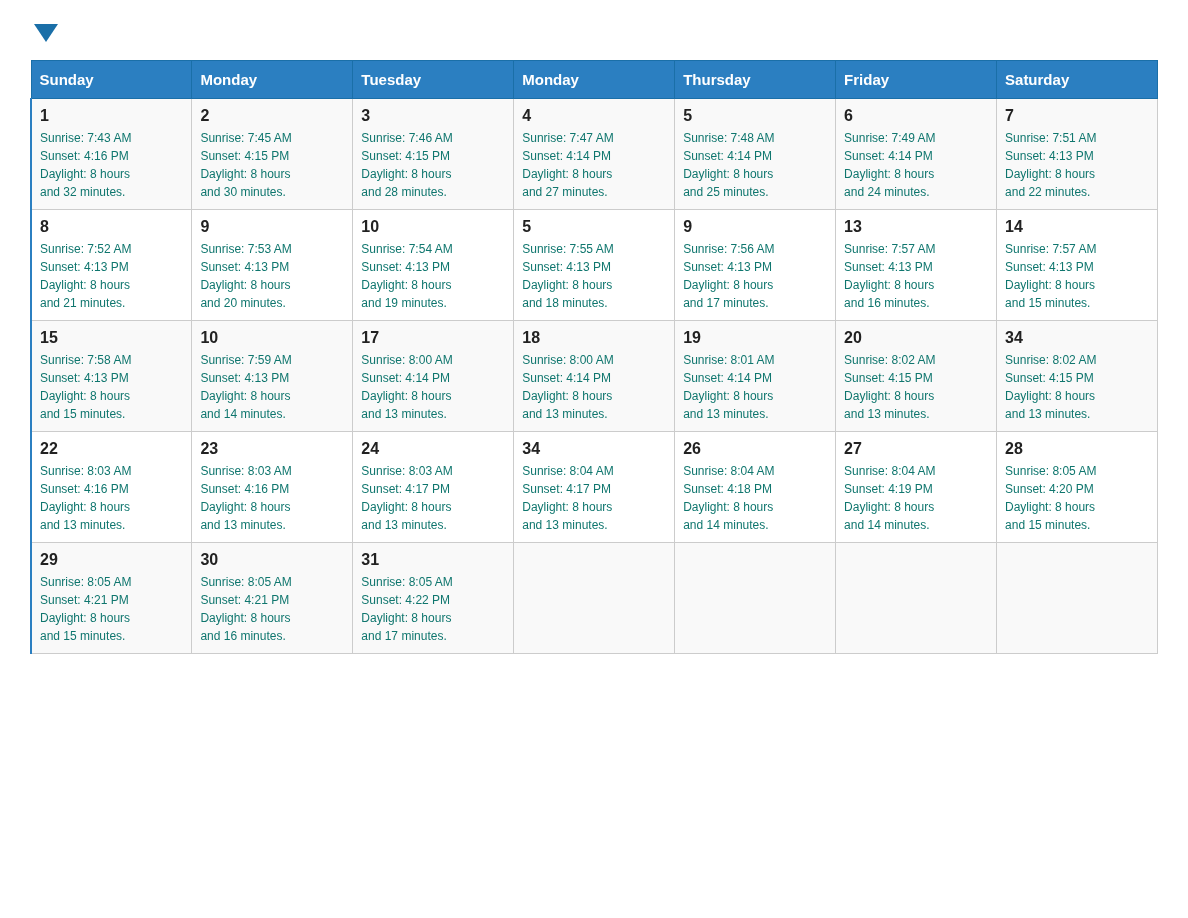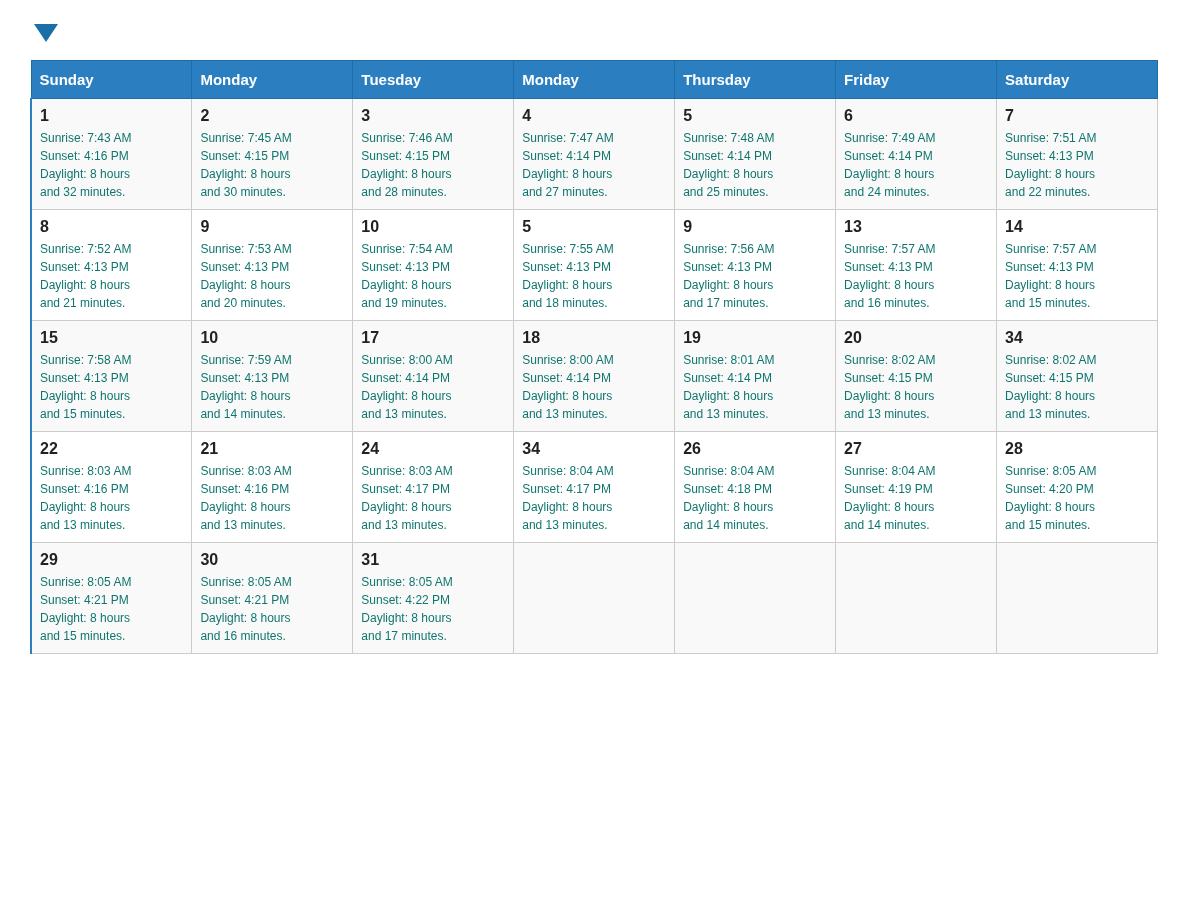--- a/index.html
+++ b/index.html
@@ -229,21 +229,21 @@
         <span class="day-num">34</span>
         <span class="day-info">Sunrise: 8:02 AM<br>Sunset: 4:15 PM<br>Daylight: 8 hours<br>and 13 minutes.</span>
       </td>
       </tr>
       <tr>
         <td>
         <span class="day-num">22</span>
         <span class="day-info">Sunrise: 8:03 AM<br>Sunset: 4:16 PM<br>Daylight: 8 hours<br>and 13 minutes.</span>
       </td>
         <td>
-        <span class="day-num">21</span>
+        <span class="day-num">23</span>
         <span class="day-info">Sunrise: 8:03 AM<br>Sunset: 4:16 PM<br>Daylight: 8 hours<br>and 13 minutes.</span>
       </td>
         <td>
         <span class="day-num">24</span>
         <span class="day-info">Sunrise: 8:03 AM<br>Sunset: 4:17 PM<br>Daylight: 8 hours<br>and 13 minutes.</span>
       </td>
         <td>
         <span class="day-num">34</span>
         <span class="day-info">Sunrise: 8:04 AM<br>Sunset: 4:17 PM<br>Daylight: 8 hours<br>and 13 minutes.</span>
       </td>

